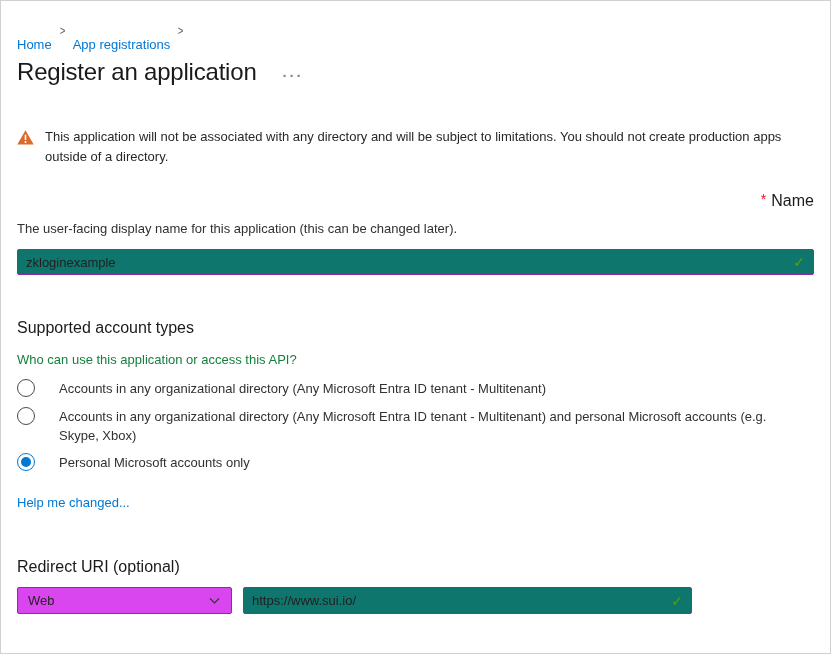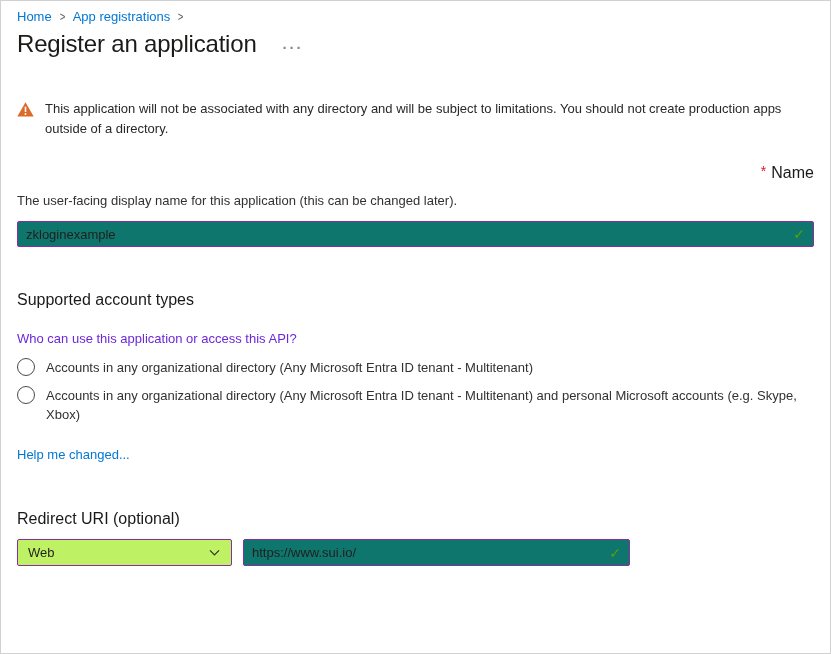--- a/index.html
+++ b/index.html
@@ -13,21 +13,21 @@
     width: 831px;
     height: 654px;
     border: 1px solid #d1d1d1;
     background: #ffffff;
     overflow: hidden;
   }
   .content { padding: 8px 16px 0 16px; }
 
   
   .breadcrumb { display: flex; align-items: center; gap: 7px; font-size: 13px; }
-  .crumb-link { color: #0078d4; cursor: pointer; text-decoration: none; }
+  .crumb-link { color: #0078d4; cursor: pointer; text-decoration: none; margin-top: 28px; }
   .crumb-sep { color: #605e5c; font-size: 12px; transform: scale(0.8, 1.1); }
 
   
   .title-row { display: flex; align-items: center; margin-top: 6px; }
   .page-title { font-size: 24px; font-weight: 400; color: #1b1a19; letter-spacing: -0.2px; }
   .more-icon { color: #8a8886; margin-left: 26px; margin-top: 8px; font-size: 15px; font-weight: 700; letter-spacing: 2px; line-height: 10px; cursor: pointer; }
 
   
   .warning-row { display: flex; gap: 11px; margin-top: 41px; align-items: flex-start; }
   .warning-row svg { flex: none; margin-top: 2px; }
@@ -46,22 +46,22 @@
     font-family: "Liberation Sans", "DejaVu Sans", sans-serif;
     outline: none; background: #0f766e;
   }
   .check-icon {
     position: absolute; right: 9px; top: 50%; transform: translateY(-50%);
     color: #57a300; font-size: 14px; font-weight: 700; pointer-events: none;
   }
 
   
   .section-heading { margin-top: 44px; font-size: 16px; color: #1b1a19; }
-  .question { margin-top: 22px; font-size: 13px; color: #6d28d9; }
-  .radio-row { display: flex; gap: 11px; align-items: flex-start; font-size: 13px; line-height: 19px; max-width: 780px; cursor: pointer; }
+  .question { margin-top: 15px; font-size: 13px; color: #15803d; }
+  .radio-row { display: flex; gap: 24px; align-items: flex-start; font-size: 13px; line-height: 19px; max-width: 780px; cursor: pointer; }
   .radio-row.r1 { margin-top: 12px; }
   .radio-row.r2 { margin-top: 9px; }
   .radio-row.r3 { margin-top: 8px; }
   .radio {
     flex: none; width: 18px; height: 18px; border-radius: 50%;
     border: 1px solid #4a4a4a; background: #fff; position: relative; margin-top: 0px;
   }
   .radio.checked { border-color: #0078d4; }
   .radio.checked::after {
     content: ""; position: absolute; left: 3px; top: 3px; right: 3px; bottom: 3px;
@@ -72,23 +72,23 @@
   .help-link { margin-top: 23px; font-size: 13px; color: #0078d4; cursor: pointer; width: fit-content; }
 
   
   .redirect-heading { margin-top: 48px; font-size: 16px; color: #1b1a19; }
   .redirect-desc { margin-top: 9px; font-size: 13px; line-height: 19px; color: #323130; max-width: 802px; }
   .fields-row { display: flex; gap: 11px; margin-top: 11px; align-items: center; }
   .select-field {
     width: 215px; height: 27px;
     border: 1.5px solid #8a2da5; border-radius: 2px;
     display: flex; align-items: center; justify-content: space-between;
-    padding: 0 10px; font-size: 13px; color: #201f1e; background: #bef264; cursor: pointer;
+    padding: 0 10px; font-size: 13px; color: #201f1e; background: #d946ef; cursor: pointer;
   }
-  .url-wrap { position: relative; width: 387px; }
+  .url-wrap { position: relative; width: 449px; }
   .url-wrap .text-field { height: 27px; }
 </style>
 </head>
 <body>
 
 <div class="page">
   <div class="content">
 
     <div class="breadcrumb">
       <a class="crumb-link">Home</a>
@@ -124,20 +124,24 @@
     <div class="question">Who can use this application or access this API?</div>
 
     <div class="radio-row r1">
       <span class="radio"></span>
       <span class="radio-label">Accounts in any organizational directory (Any Microsoft Entra ID tenant - Multitenant)</span>
     </div>
     <div class="radio-row r2">
       <span class="radio"></span>
       <span class="radio-label">Accounts in any organizational directory (Any Microsoft Entra ID tenant - Multitenant) and personal Microsoft accounts (e.g. Skype, Xbox)</span>
     </div>
+    <div class="radio-row r3">
+      <span class="radio checked"></span>
+      <span class="radio-label">Personal Microsoft accounts only</span>
+    </div>
 
     <div class="help-link">Help me changed...</div>
 
     <div class="redirect-heading">Redirect URI (optional)</div>
 
     <div class="fields-row">
       <div class="select-field">
         <span>Web</span>
         <svg width="13" height="13" viewBox="0 0 12 12">
           <path d="M1.8 4 L6 8.2 L10.2 4" stroke="#323130" stroke-width="1.1" fill="none"></path>

